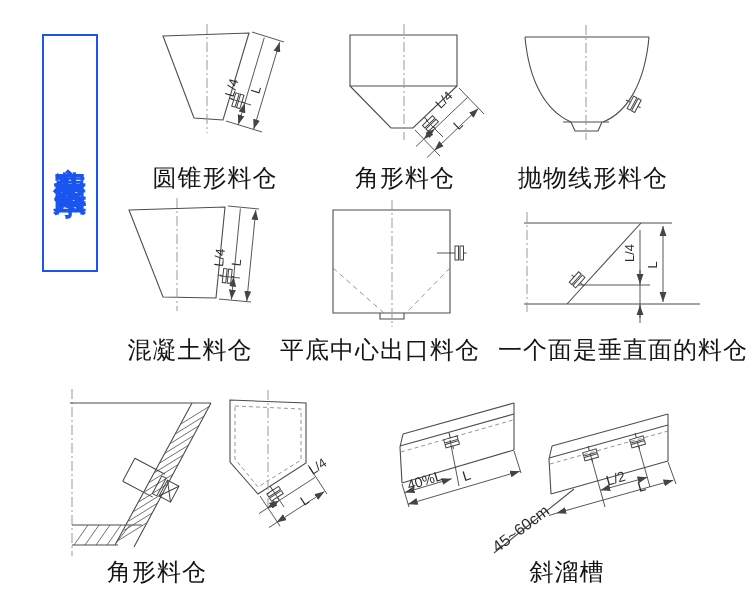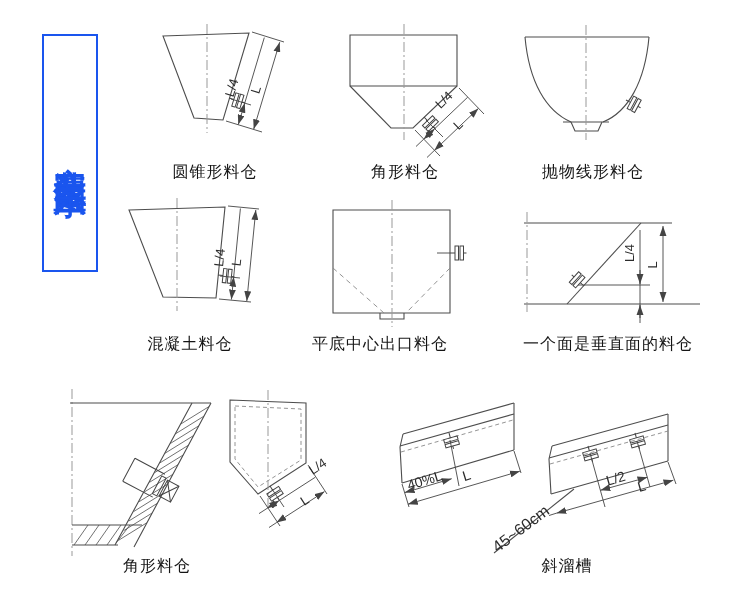--- a/index.html
+++ b/index.html
@@ -4,21 +4,21 @@
 <style>
   html,body{margin:0;padding:0;background:#ffffff;}
   .stage{position:relative;width:750px;height:594px;background:#ffffff;overflow:hidden;
          font-family:"Liberation Sans", sans-serif;}
   .title-box{position:absolute;left:42px;top:34px;width:56px;height:238px;
     border:2px solid #1a55ee;box-sizing:border-box;color:#1a55ee;
     writing-mode:vertical-rl;text-orientation:upright;
     font-size:33px;font-weight:bold;letter-spacing:4px;
     display:flex;align-items:center;justify-content:center;line-height:52px;}
   .caption{position:absolute;width:220px;text-align:center;color:#151515;
-    font-size:16px;letter-spacing:1px;white-space:nowrap;}
+    font-size:24px;letter-spacing:1px;white-space:nowrap;}
   svg text{font-family:"Liberation Sans", sans-serif;fill:#2c2c2c;}
   .dimtxt{font-size:13px;}
   .dimtxt2{font-size:14px;}
   .gaptxt{font-size:16px;}
 </style>
 </head>
 <body>
 
 <div class="stage">
 

